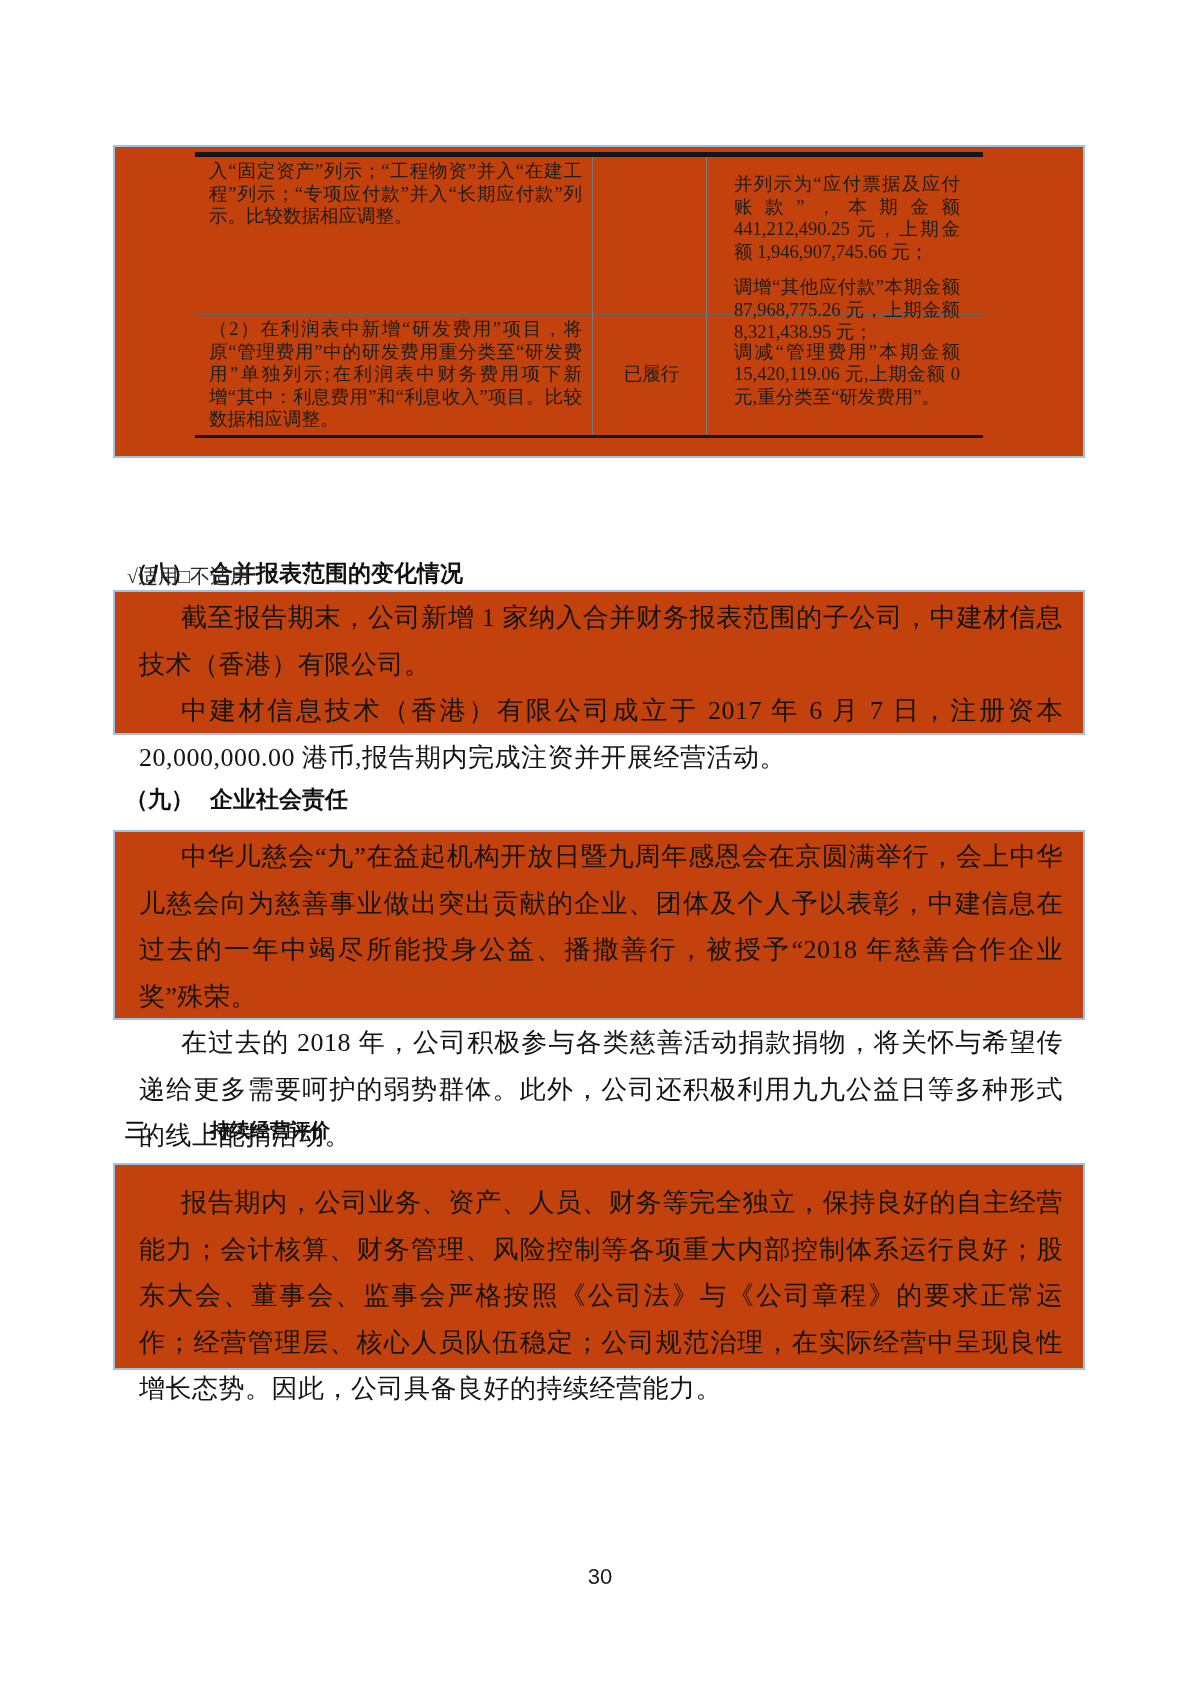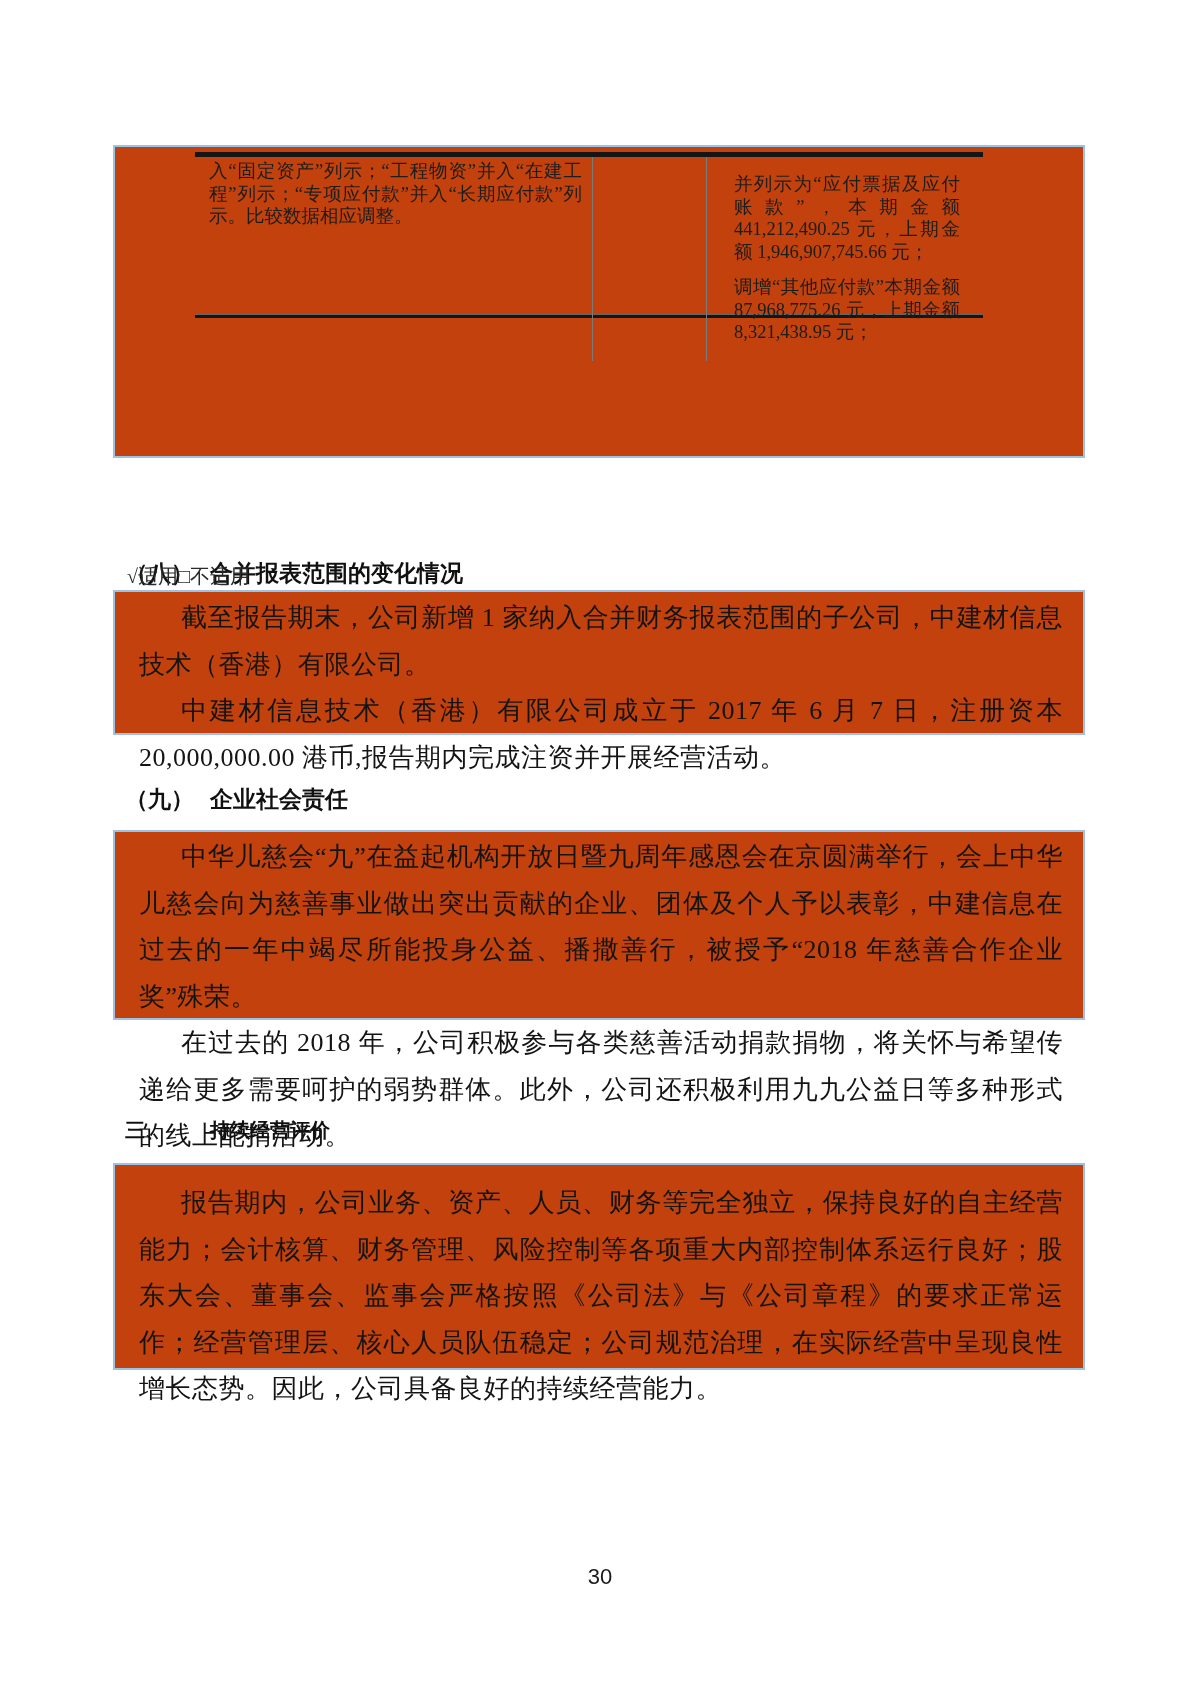--- a/index.html
+++ b/index.html
@@ -69,20 +69,27 @@
   <div class="bluebox box-table">
     <div class="cont-table">
       <div class="trow row1">
         <div class="tc c1">入“固定资产”列示；“工程物资”并入“在建工程”列示；“专项应付款”并入“长期应付款”列示。比较数据相应调整。</div>
         <div class="tc c2"></div>
         <div class="tc c3">
           <div>并列示为“应付票据及应付账款”，本期金额 441,212,490.25 元，上期金额 1,946,907,745.66 元；</div>
           <div>调增“其他应付款”本期金额 87,968,775.26 元，上期金额 8,321,438.95 元；</div>
         </div>
       </div>
+      <div class="trow row2">
+        <div class="tc c1">（2）在利润表中新增“研发费用”项目，将原“管理费用”中的研发费用重分类至“研发费用”单独列示;在利润表中财务费用项下新增“其中：利息费用”和“利息收入”项目。比较数据相应调整。</div>
+        <div class="tc c2">已履行</div>
+        <div class="tc c3">
+          <div>调减“管理费用”本期金额 15,420,119.06 元,上期金额 0 元,重分类至“研发费用”。</div>
+        </div>
+      </div>
     </div>
   </div>
 
   <div class="h2 h2-sub" style="top:514px;margin-top:44px;">
     <span class="h-num">（八）</span><span>合并报表范围的变化情况</span>
   </div>
   <div class="applicability">√适用□不适用</div>
   <div class="bluebox box-s8">
     <p class="para">截至报告期末，公司新增 1 家纳入合并财务报表范围的子公司，中建材信息技术（香港）有限公司。</p>
     <p class="para">中建材信息技术（香港）有限公司成立于 2017 年 6 月 7 日，注册资本 20,000,000.00 港币,报告期内完成注资并开展经营活动。</p>

